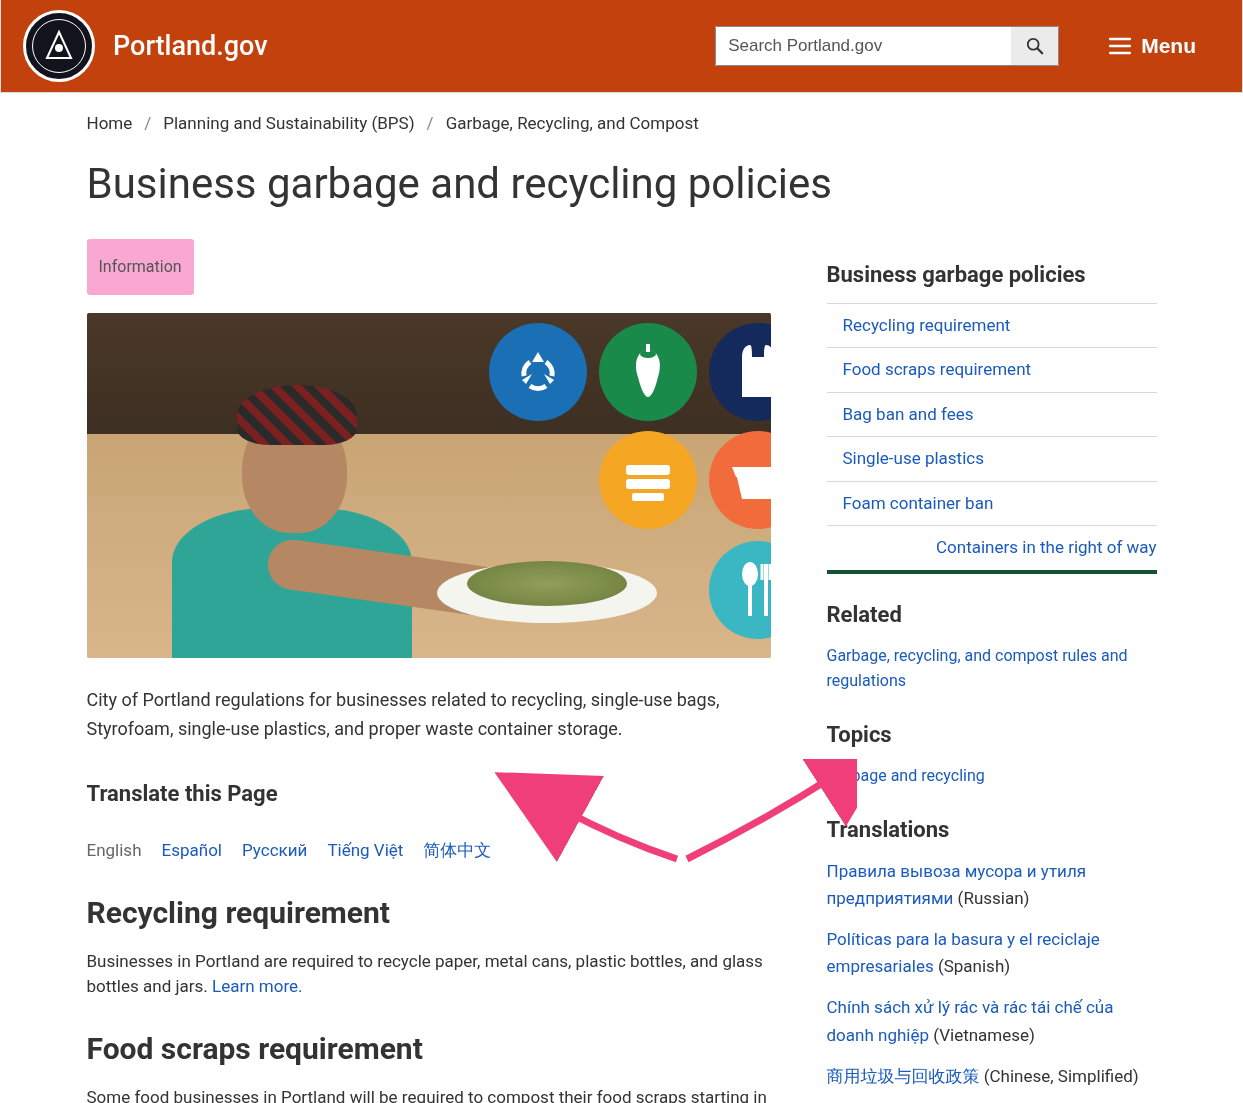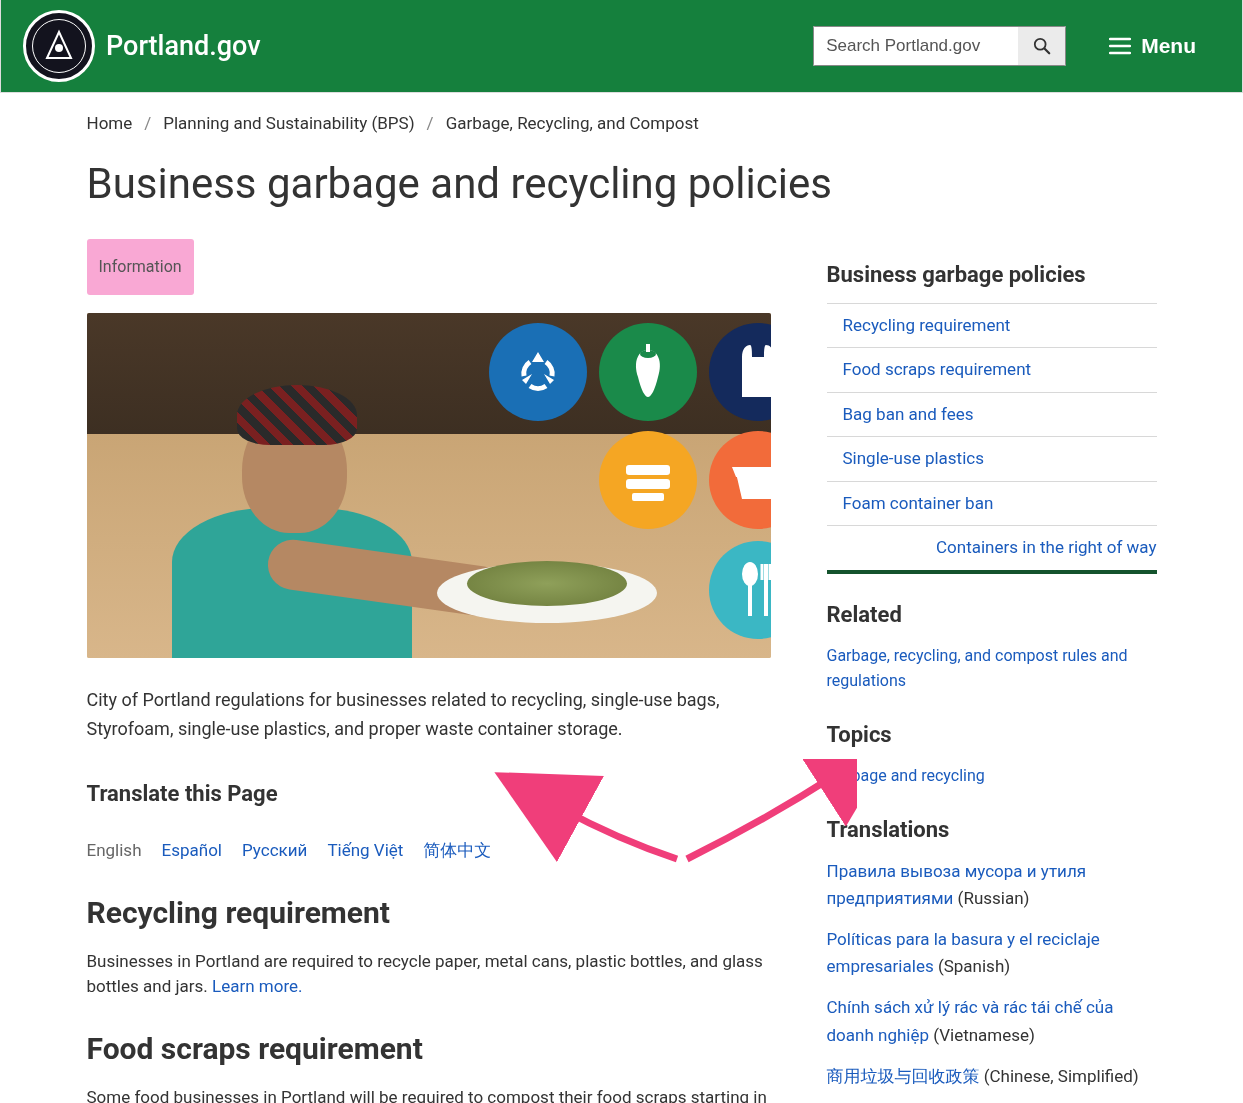--- a/index.html
+++ b/index.html
@@ -1,26 +1,26 @@
 <!DOCTYPE html>
 <html><head>
 <meta charset="utf-8">
 <style>
 * { margin: 0; padding: 0; box-sizing: border-box; }
 body { font-family: -apple-system, BlinkMacSystemFont, "Segoe UI", Roboto, Helvetica, Arial, sans-serif; color: #333; font-size: 17px; line-height: 1.5; background: #fff; }
 a { color: #1a5bbd; text-decoration: none; }
 
-.header { background: #15803d; color: #fff; display: flex; align-items: center; padding: 10px 22px; border: 1px solid #ddd; border-top: none; gap: 11px; }
+.header { background: #c2410c; color: #fff; display: flex; align-items: center; padding: 10px 22px; border: 1px solid #ddd; border-top: none; gap: 18px; }
 .seal { width: 72px; height: 72px; border: 3px solid #fff; border-radius: 50%; background: #13131e; display: flex; align-items: center; justify-content: center; position: relative; }
 .seal::before { content: ""; position: absolute; inset: 6px; border: 1.5px solid #fff; border-radius: 50%; }
 .seal svg { position: relative; z-index: 1; }
 .site-title { font-size: 27px; font-weight: 500; }
 .spacer { flex: 1; }
 .search-form { display: flex; background: #fff; border-radius: 2px; overflow: hidden; }
-.search-input { width: 205px; padding: 9px 12px; border: 1px solid #888; font-size: 17px; border-right: none; }
+.search-input { width: 296px; padding: 9px 12px; border: 1px solid #888; font-size: 17px; border-right: none; }
 .search-input::placeholder { color: #555; }
 .search-btn { width: 48px; background: #ebebeb; border: 1px solid #888; border-left: none; cursor: pointer; display: flex; align-items: center; justify-content: center; }
 .menu-btn { display: flex; align-items: center; gap: 10px; font-size: 21px; font-weight: 700; color: #fff; background: none; border: none; cursor: pointer; margin-left: 32px; margin-right: 24px; }
 
 .container { max-width: 1110px; margin: 0 auto; padding: 18px 20px 40px; }
 .breadcrumb { display: flex; flex-wrap: wrap; gap: 8px; font-size: 17px; margin-bottom: 22px; }
 .breadcrumb .sep { color: #888; padding: 0 4px; }
 .breadcrumb span, .breadcrumb a { color: #333; }
 
 h1 { font-size: 42px; font-weight: 400; margin-bottom: 30px; line-height: 1.2; }

